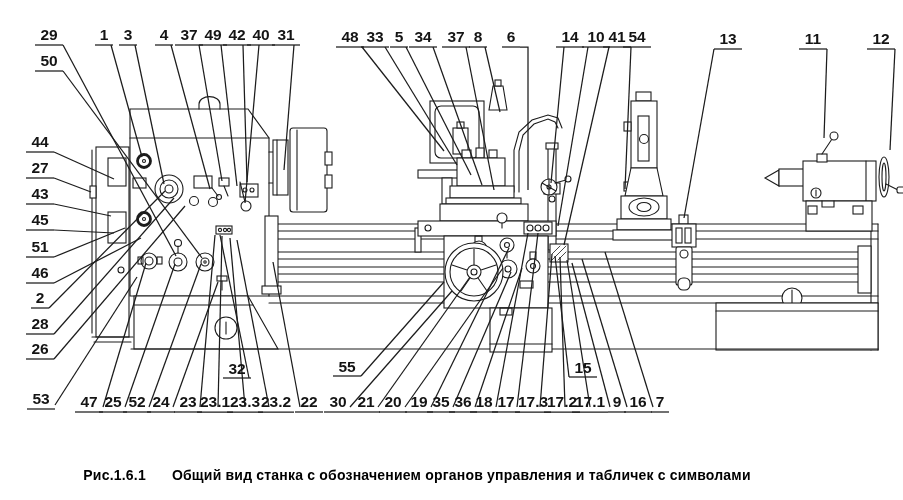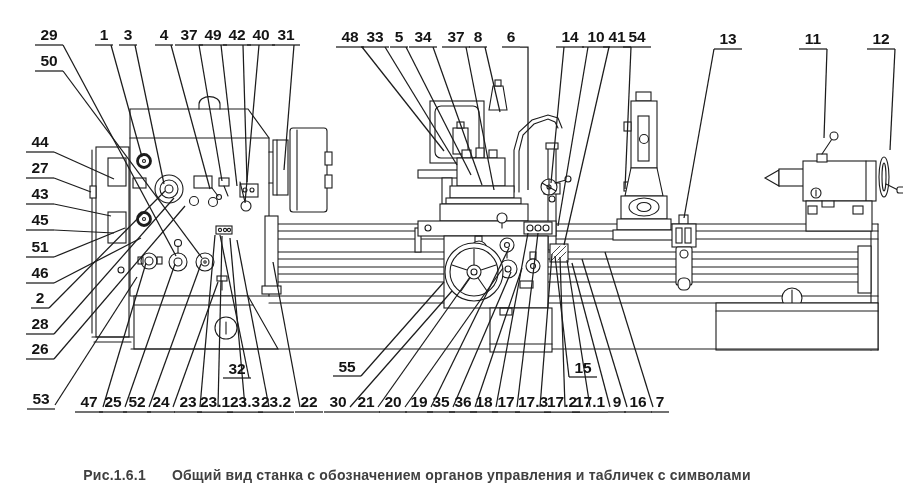--- a/index.html
+++ b/index.html
@@ -6,21 +6,21 @@
   .page{position:relative;width:903px;height:500px;background:#fff;overflow:hidden;
         font-family:"Liberation Sans",sans-serif;margin-left:16px;}
   svg{position:absolute;left:0;top:0;}
   #machine *{stroke:#1c1c1c;stroke-width:1.1;fill:none;stroke-linecap:round;}
   #machine .f{fill:#fff;}
   #machine .thick{stroke-width:2.8;}
   #machine .thin{stroke-width:.8;}
   #callouts text{font:700 15.5px "Liberation Sans",sans-serif;fill:#141414;text-anchor:middle;}
   #callouts line,#callouts polyline{stroke:#1c1c1c;stroke-width:1.25;fill:none;}
   .caption{position:absolute;left:0;top:467px;width:802px;text-align:center;
-           font:700 14px "Liberation Sans",sans-serif;color:#404040;letter-spacing:.2px;white-space:nowrap;}
+           font:700 14px "Liberation Sans",sans-serif;color:#000000;letter-spacing:.2px;white-space:nowrap;}
   .caption .num{margin-right:26px;}
 </style>
 </head>
 <body>
 
 <div class="page">
   <svg width="903" height="460" viewBox="0 0 903 460">
 
     <g id="machine">
 

